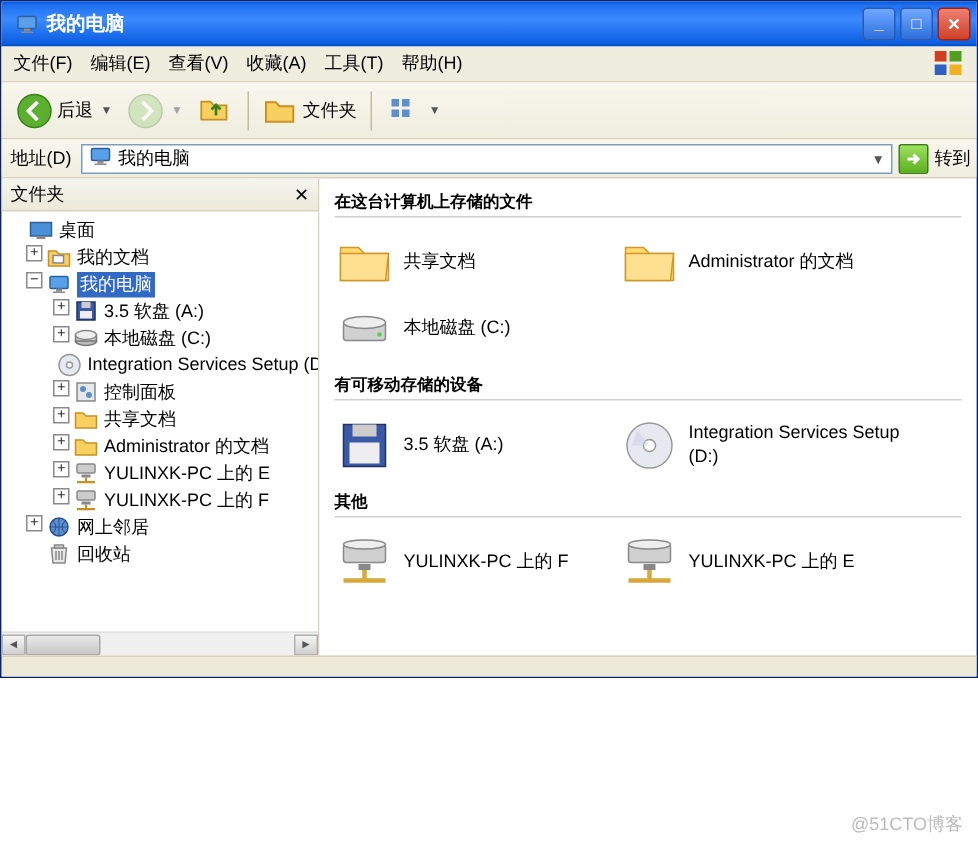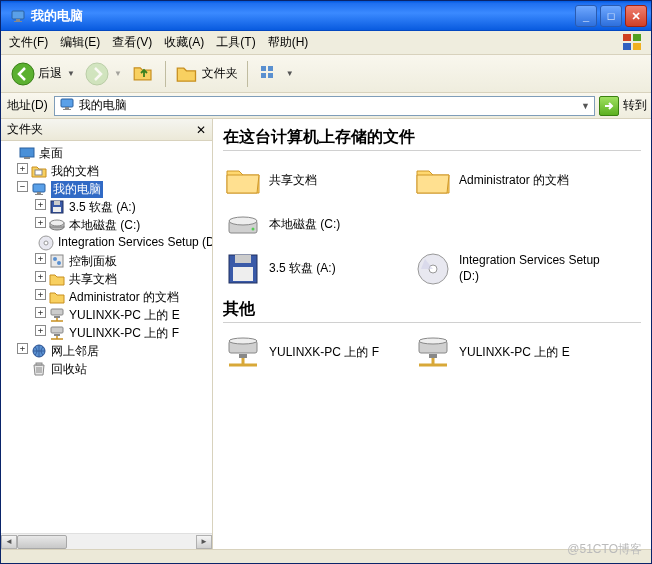--- a/index.html
+++ b/index.html
@@ -1,17 +1,17 @@
 <!DOCTYPE html>
 <html><head>
 <meta charset="utf-8">
 <style>
 * { box-sizing: border-box; margin: 0; padding: 0; }
 body { font-family: "Microsoft YaHei", Tahoma, sans-serif; font-size: 12px; background: #fff; width: 652px; height: 564px; overflow: hidden; }
-.window { width: 652px; height: 564px; border: 1px solid #0a246a; display: flex; flex-direction: column; }
+.window { width: 652px; height: 452px; border: 1px solid #0a246a; display: flex; flex-direction: column; }
 .titlebar { background: linear-gradient(to bottom, #0058e0 0%, #1f6ff0 8%, #3b8aff 40%, #0a5ce0 95%, #003db0 100%); height: 30px; display: flex; align-items: center; padding: 0 4px; color: #fff; }
 .titlebar .ticon { width: 16px; height: 16px; margin: 0 5px; }
 .titlebar .ttxt { flex: 1; font-weight: bold; font-size: 13px; }
 .tbtn { width: 22px; height: 22px; margin-left: 3px; border-radius: 3px; display: flex; align-items: center; justify-content: center; font-weight: bold; font-size: 11px; color: #fff; }
 .tbtn.min, .tbtn.max { background: linear-gradient(#6fa8ff, #2d6fdc); border: 1px solid #2a5bb0; }
 .tbtn.close { background: linear-gradient(#f08070, #d04028); border: 1px solid #a02010; }
 .menubar { background: linear-gradient(#efedde, #efedde); border-bottom: 1px solid #d8d2bd; height: 24px; display: flex; align-items: center; padding: 0 2px; }
 .menubar .mi { padding: 2px 6px; cursor: default; }
 .menubar .flag { margin-left: auto; width: 32px; height: 22px; display: flex; align-items: center; justify-content: center; }
 .toolbar { background: linear-gradient(#f9f7ee, #efedde); border-bottom: 1px solid #d8d2bd; height: 38px; display: flex; align-items: center; padding: 0 6px; gap: 2px; }
@@ -28,21 +28,21 @@
 .sidebar { width: 212px; border-right: 1px solid #d8d2bd; display: flex; flex-direction: column; background: #fff; }
 .sbhead { background: linear-gradient(#f5f5f0, #ece9d8); height: 22px; border-bottom: 1px solid #d8d2bd; display: flex; align-items: center; padding: 0 6px; }
 .sbhead .x { margin-left: auto; font-family: Arial; cursor: default; }
 .tree { flex: 1; overflow: auto; padding: 4px 0; }
 .node { display: flex; align-items: flex-start; height: 18px; white-space: nowrap; padding-right: 4px; }
 .exp { width: 11px; height: 11px; border: 1px solid #8a8a8a; background: #fff; font-size: 9px; line-height: 8px; text-align: center; margin-right: 3px; cursor: default; font-family: monospace; color: #333; }
 .exp.none { border: none; background: transparent; }
 .nicon { width: 16px; height: 16px; margin-right: 4px; display: flex; align-items: center; justify-content: center; }
 .node.sel .nlbl { background: #316ac5; color: #fff; padding: 0 2px; }
 .content { flex: 1; overflow: auto; padding: 6px 10px 10px 10px; background: #fff; }
-.sect-h { font-weight: bold; font-size: 16px; padding: 2px 0; border-bottom: 1px solid #d0d0d0; margin: 6px 0 8px 0; }
+.sect-h { font-weight: bold; font-size: 11px; padding: 2px 0; border-bottom: 1px solid #d0d0d0; margin: 6px 0 8px 0; }
 .sect-h.first { margin-top: 0; }
 .grid { display: flex; flex-wrap: wrap; }
 .item { display: flex; align-items: center; width: 190px; padding: 4px 2px; gap: 8px; cursor: default; }
 .item .iicon { width: 36px; height: 36px; display: flex; align-items: center; justify-content: center; }
 .item .itxt { font-size: 12px; line-height: 1.3; word-break: break-word; }
 .statusbar { height: 14px; background: #ece9d8; border-top: 1px solid #d8d2bd; }
 .svgbtn { cursor: default; }
 .watermark { position: fixed; right: 10px; bottom: 6px; color: #bbb; font-size: 12px; pointer-events: none; }
 .hscroll { height: 16px; background: #f0f0f0; border-top: 1px solid #e0e0e0; display:flex; align-items:center; }
 .hscroll .sbtn { width:16px; height:14px; background:linear-gradient(#f5f5f5,#d0d0d0); border:1px solid #b0b0b0; font-size:8px; text-align:center; line-height:12px; color:#555;}
@@ -395,20 +395,21 @@
         <div class="item">
             <span class="iicon">
               <svg width="36" height="36">
                 <use href="#ic-drive-big"></use>
               </svg>
             </span>
             <span class="itxt">本地磁盘 (C:)</span>
           </div>
       </div>
 
+      <div class="sect-h">有可移动存储的设备</div>
       <div class="grid">
         <div class="item">
             <span class="iicon">
               <svg width="36" height="36">
                 <use href="#ic-floppy-big"></use>
               </svg>
             </span>
             <span class="itxt">3.5 软盘 (A:)</span>
           </div>
         <div class="item">

